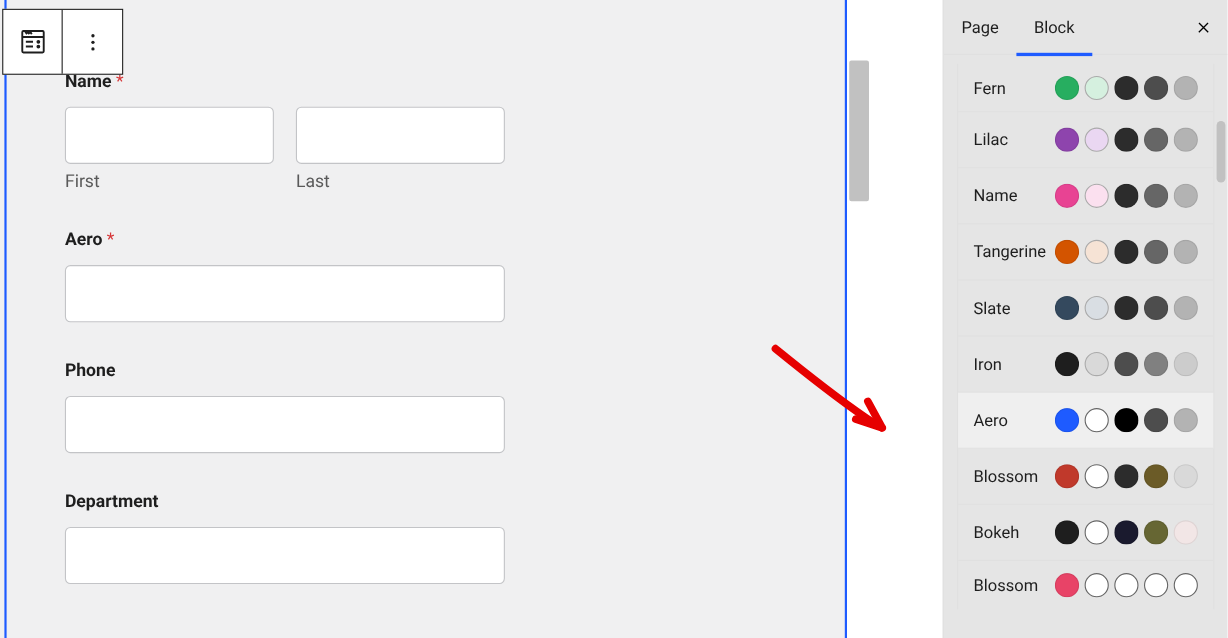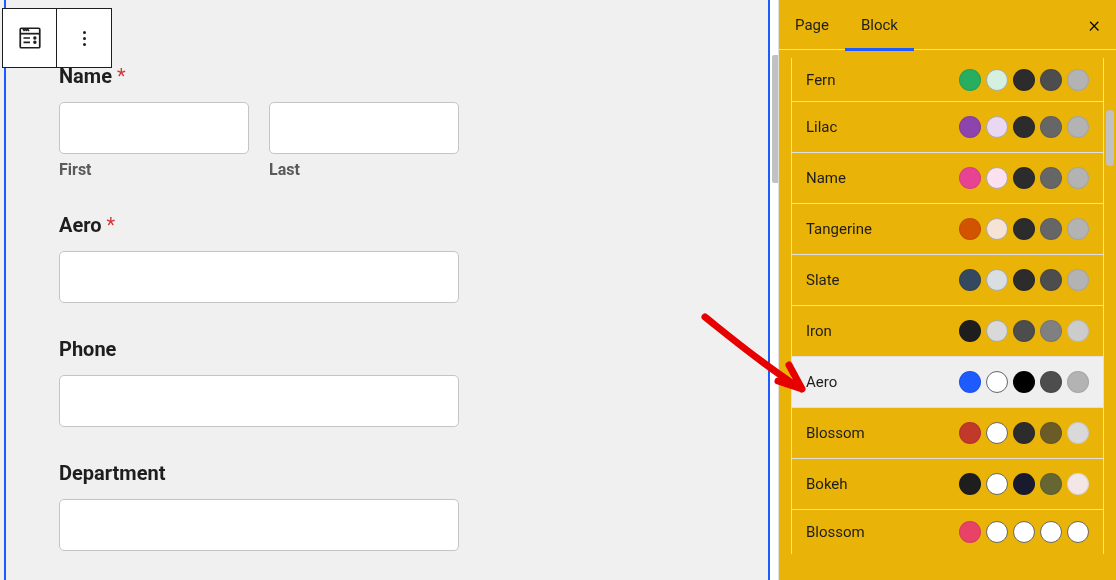--- a/index.html
+++ b/index.html
@@ -44,58 +44,57 @@
   .dots { display: flex; flex-direction: column; gap: 3px; }
   .dots span { width: 3px; height: 3px; background: #1e1e1e; border-radius: 50%; }
 
   
   .form-fields {
     position: absolute;
     left: 53px; top: 64px;
     width: 400px;
   }
   .field-label {
-    font-size: 20px;
+    font-size: 16px;
     font-weight: 700;
     color: #1e1e1e;
     margin-bottom: 14px;
   }
   .req { color: #d63638; font-weight: 400; }
   .text-input {
     width: 100%;
     height: 52px;
     background: #fff;
     border: 1px solid #c3c4c7;
     border-radius: 5px;
   }
   .name-row { display: flex; gap: 20px; margin-bottom: 6px; }
   .name-col { flex: 1; }
   .sub-label {
     font-size: 16px;
     color: #5a5a5a;
     margin-top: 6px;
-    font-weight: bold;
   }
   .field-group { margin-bottom: 34px; }
 
   
   .scroll-stub {
     position: absolute;
     left: 772px; top: 55px;
     width: 18px; height: 128px;
     background: #c1c1c1;
     border-radius: 2px;
   }
 
   
   .sidebar {
     position: absolute;
     right: 0; top: 0;
-    width: 338px; height: 580px;
-    background: #eab308;
+    width: 259px; height: 580px;
+    background: #e5e5e5;
     border-left: 1px solid #e0e0e0;
   }
   .sidebar-tabs {
     display: flex;
     align-items: center;
     height: 50px;
     position: relative;
     border-bottom: 1px solid #e0e0e0;
   }
   .tab {

